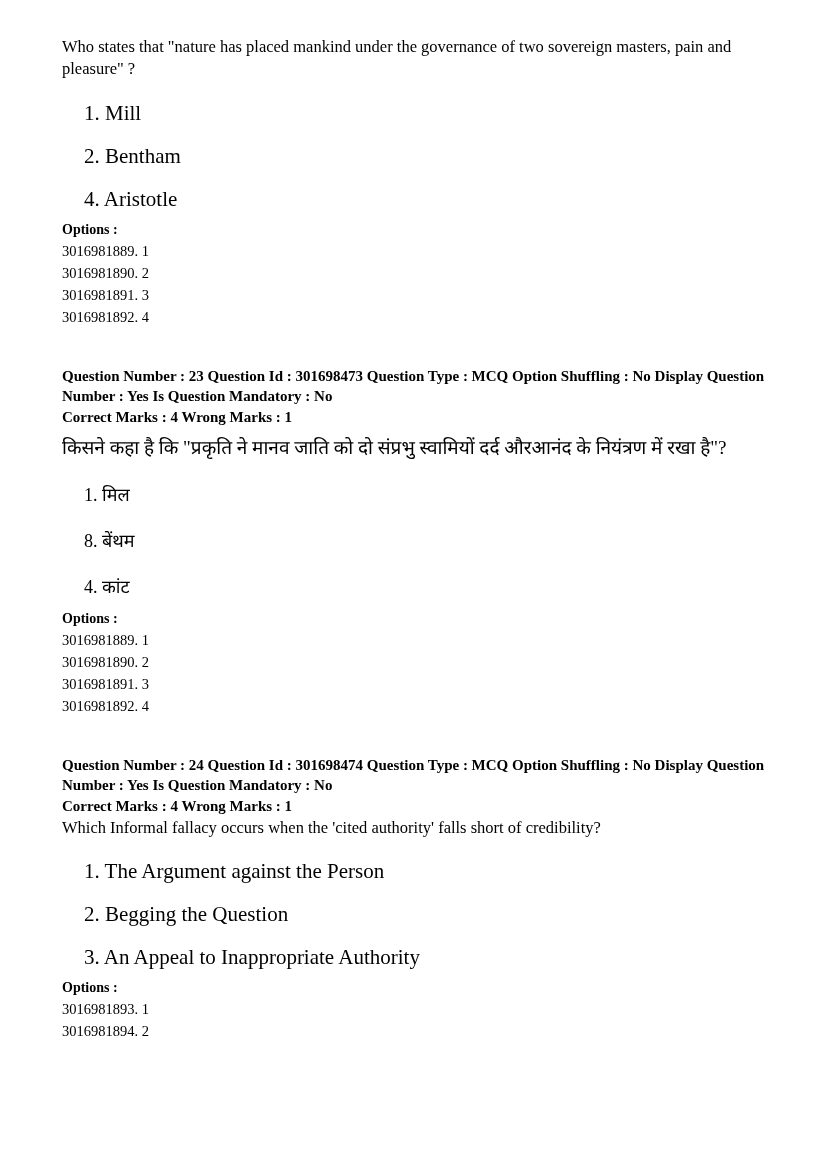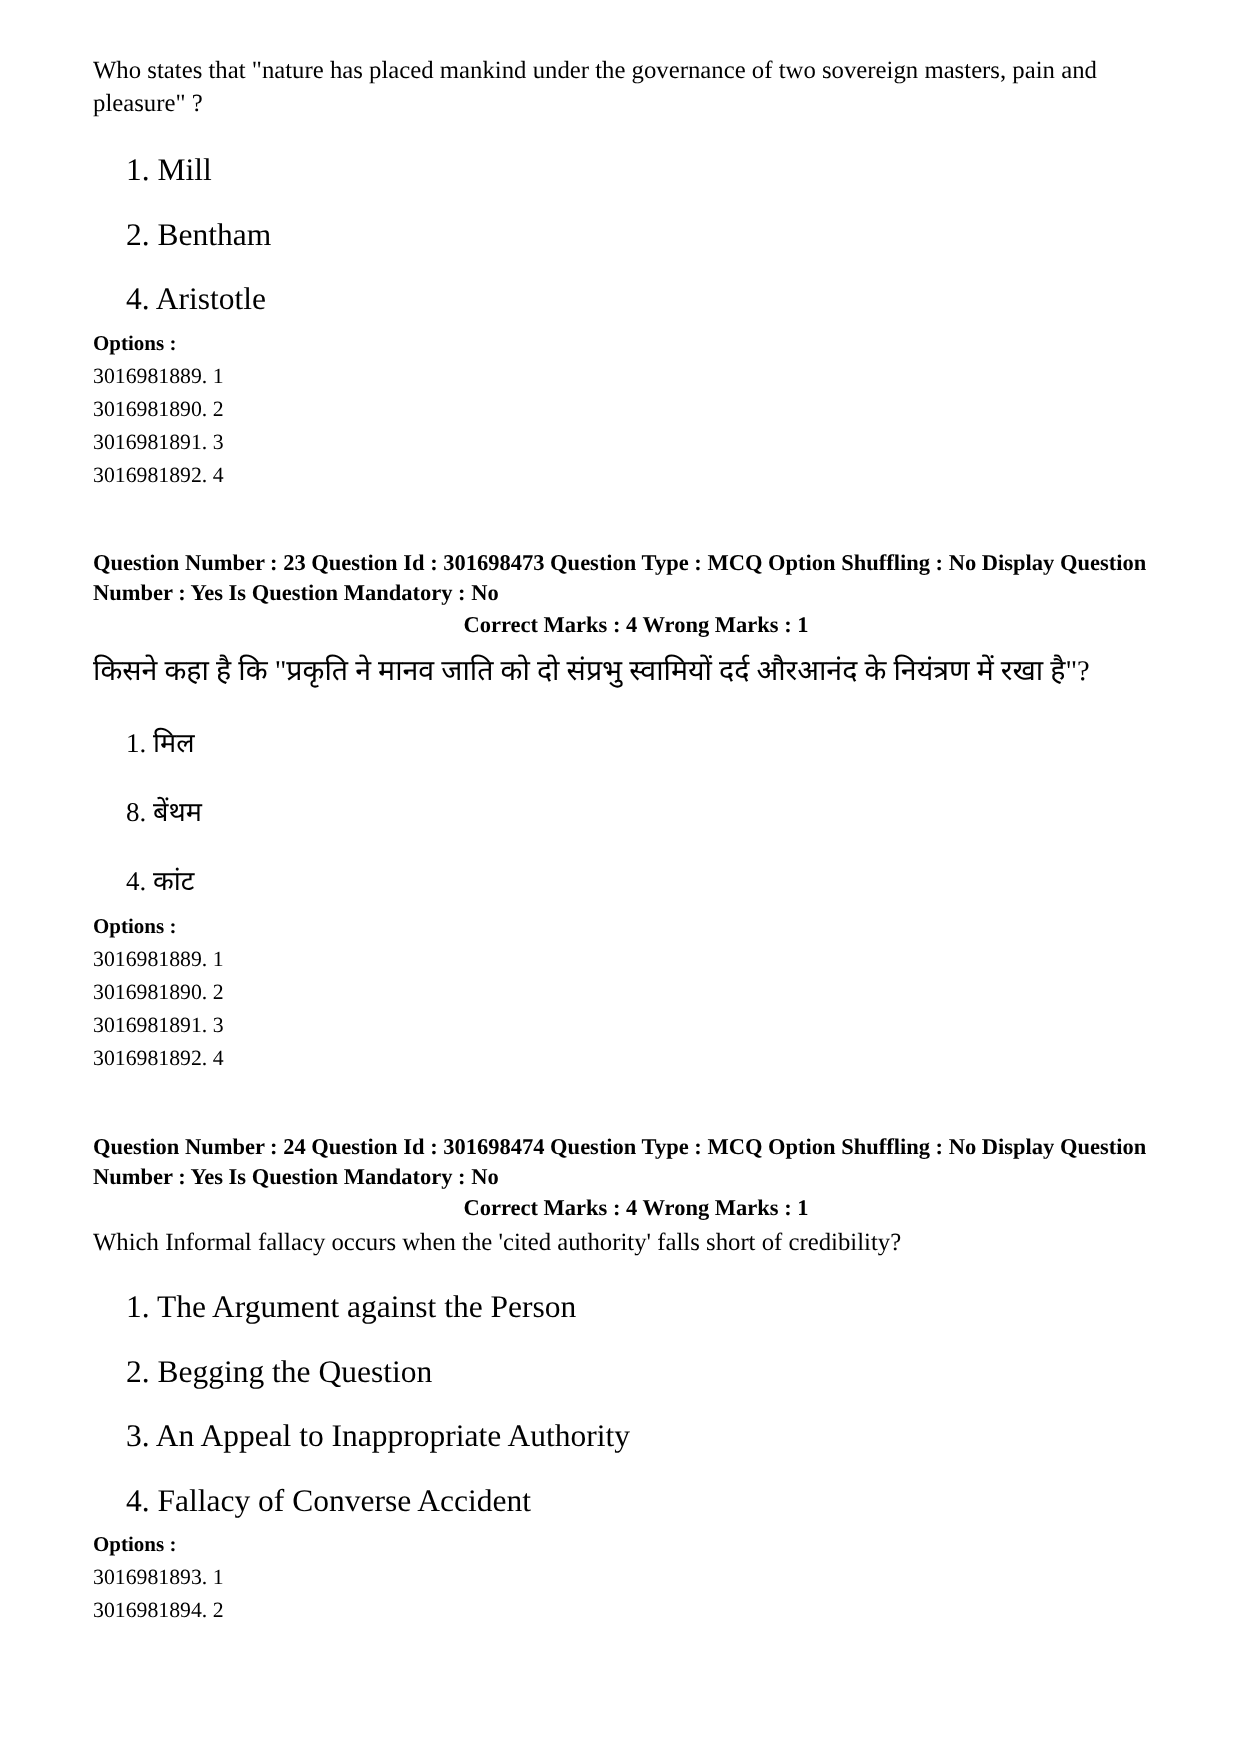--- a/index.html
+++ b/index.html
@@ -50,21 +50,20 @@
     font-weight: bold;
     font-size: 15px;
     line-height: 20.5px;
     margin: 38px 0 0 0;
   }
   .q-marks {
     font-weight: bold;
     font-size: 15px;
     line-height: 20.5px;
     margin: 0;
-    text-align: center;
   }
 </style>
 </head>
 <body>
 
 <div class="page">
 
   <section>
     <p class="q-text">Who states that "nature has placed mankind under the governance of two sovereign masters, pain and pleasure" ?</p>
     <p class="choice">1. Mill</p>
@@ -91,20 +90,19 @@
     <p class="option-id">3016981892. 4</p>
   </section>
 
   <section>
     <p class="q-header">Question Number : 24 Question Id : 301698474 Question Type : MCQ Option Shuffling : No Display Question Number : Yes Is Question Mandatory : No</p>
     <p class="q-marks">Correct Marks : 4 Wrong Marks : 1</p>
     <p class="q-text" style="margin-top:1px;font-family:Liberation Serif, serif;">Which Informal fallacy occurs when the 'cited authority' falls short of credibility?</p>
     <p class="choice">1. The Argument against the Person</p>
     <p class="choice">2. Begging the Question</p>
     <p class="choice">3. An Appeal to Inappropriate Authority</p>
-    <p class="choice">4. Fallacy of Converse Accident</p>
     <p class="options-label">Options :</p>
     <p class="option-id">3016981893. 1</p>
     <p class="option-id">3016981894. 2</p>
 
   </section>
 
 </div>
 
 </body></html>

